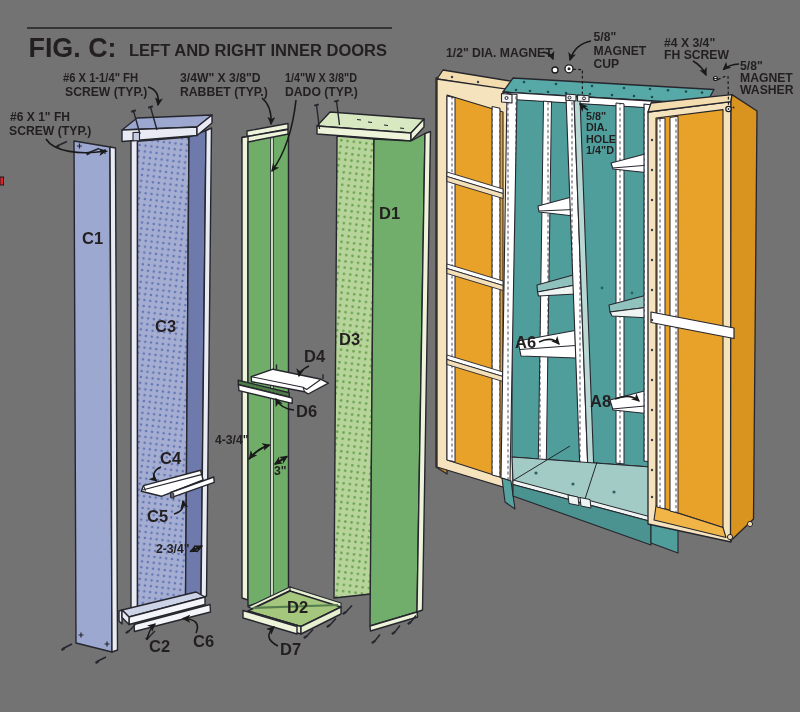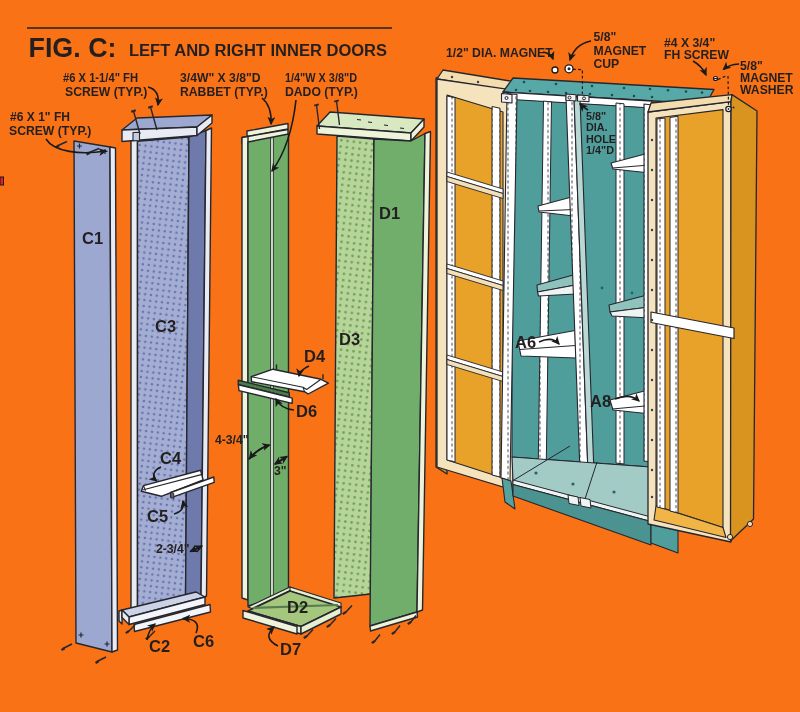--- a/index.html
+++ b/index.html
@@ -1,16 +1,16 @@
 <!DOCTYPE html>
 <html><head>
 <meta charset="utf-8">
 <style>
 html,body{margin:0;padding:0;background:#fff;}
-#page{position:relative;width:800px;height:712px;background:#f97316;overflow:hidden;}
+#page{position:relative;width:800px;height:712px;background:#737373;overflow:hidden;}
 svg{position:absolute;left:0;top:0;}
 text{font-family:"Liberation Sans",sans-serif;font-weight:bold;fill:#231f20;}
 .ann{font-size:12.2px;}
 .part{font-size:16.5px;}
 </style>
 </head>
 <body>
 <div id="page">
 <svg width="800" height="712" viewBox="0 0 800 712">
 <defs>

